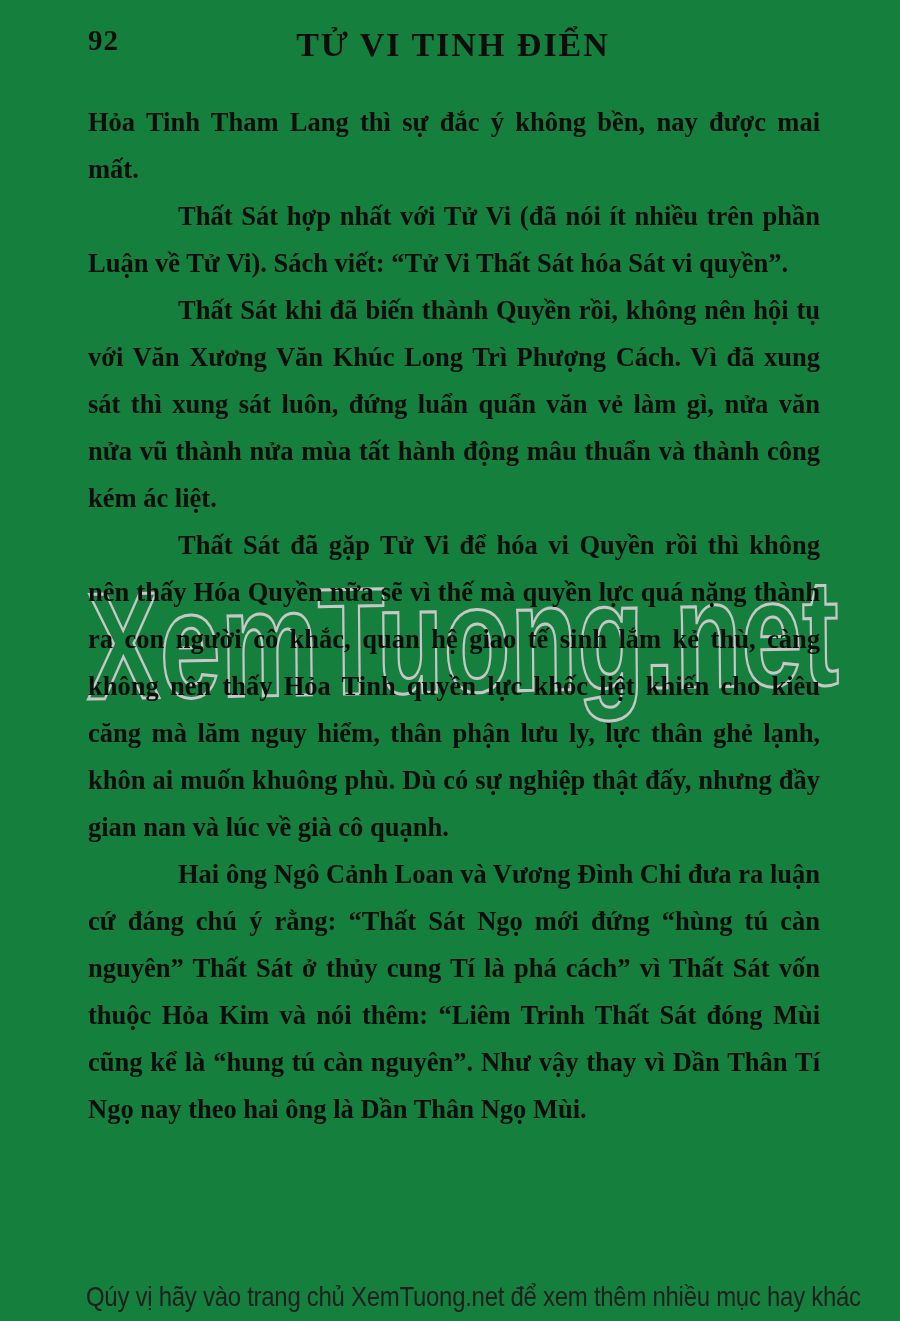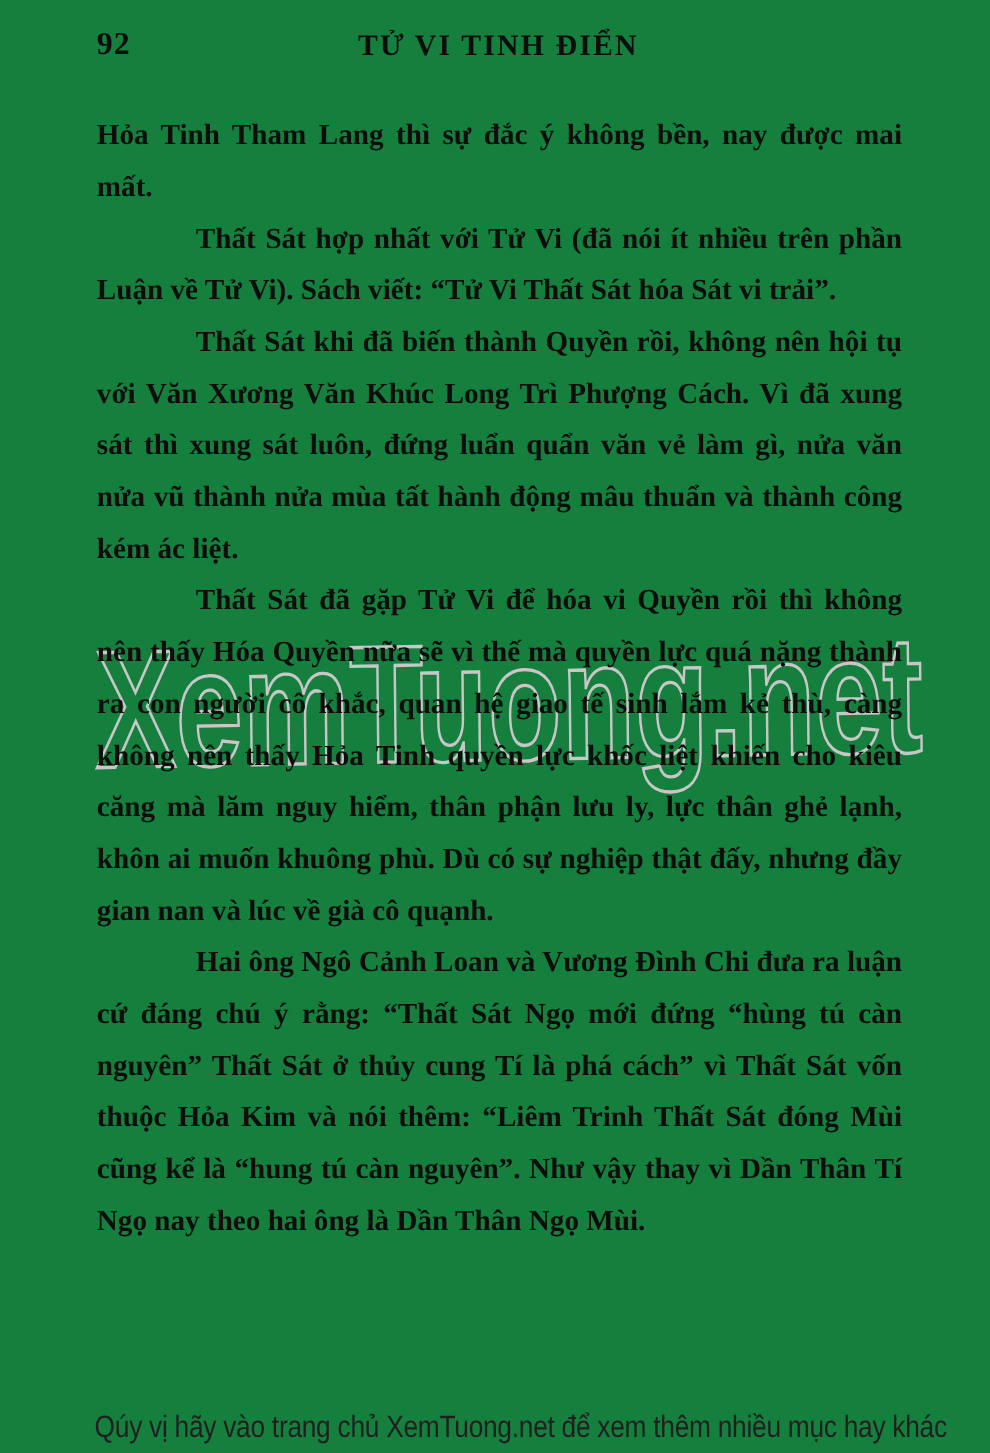--- a/index.html
+++ b/index.html
@@ -32,21 +32,21 @@
     font-size: 29px;
     font-weight: bold;
     letter-spacing: 1px;
   }
   .header-title {
     position: absolute;
     left: 0;
     right: 2px;
     top: 2px;
     text-align: center;
-    font-size: 27px;
+    font-size: 34px;
     font-weight: bold;
     letter-spacing: 2px;
   }
 
   
   .watermark {
     position: absolute;
     left: 86px;
     top: 570px;
     z-index: 1;
@@ -105,21 +105,21 @@
 
   <div class="header">
     <span class="page-number">92</span>
     <span class="header-title">TỬ VI TINH ĐIỂN</span>
   </div>
 
   <div class="watermark">XemTuong.net</div>
 
   <div class="body-text">
     <p class="no-indent">Hỏa Tinh Tham Lang thì sự đắc ý không bền, nay được mai mất.</p>
-    <p>Thất Sát hợp nhất với Tử Vi (đã nói ít nhiều trên phần Luận về Tử Vi). Sách viết: “Tử Vi Thất Sát hóa Sát vi trải”.</p>
+    <p>Thất Sát hợp nhất với Tử Vi (đã nói ít nhiều trên phần Luận về Tử Vi). Sách viết: “Tử Vi Thất Sát hóa Sát vi quyền”.</p>
     <p>Thất Sát khi đã biến thành Quyền rồi, không nên hội tụ với Văn Xương Văn Khúc Long Trì Phượng Cách. Vì đã xung sát thì xung sát luôn, đứng luẩn quẩn văn vẻ làm gì, nửa văn nửa vũ thành nửa mùa tất hành động mâu thuẩn và thành công kém ác liệt.</p>
     <p>Thất Sát đã gặp Tử Vi để hóa vi Quyền rồi thì không nên thấy Hóa Quyền nữa sẽ vì thế mà quyền lực quá nặng thành ra con người cô khắc, quan hệ giao tế sinh lắm kẻ thù, càng không nên thấy Hỏa Tinh quyền lực khốc liệt khiến cho kiêu căng mà lăm nguy hiểm, thân phận lưu ly, lực thân ghẻ lạnh, khôn ai muốn khuông phù. Dù có sự nghiệp thật đấy, nhưng đầy gian nan và lúc về già cô quạnh.</p>
     <p>Hai ông Ngô Cảnh Loan và Vương Đình Chi đưa ra luận cứ đáng chú ý rằng: “Thất Sát Ngọ mới đứng “hùng tú càn nguyên” Thất Sát ở thủy cung Tí là phá cách” vì Thất Sát vốn thuộc Hỏa Kim và nói thêm: “Liêm Trinh Thất Sát đóng Mùi cũng kể là “hung tú càn nguyên”. Như vậy thay vì Dần Thân Tí Ngọ nay theo hai ông là Dần Thân Ngọ Mùi.</p>
   </div>
 
   <div class="footer">Qúy vị hãy vào trang chủ XemTuong.net để xem thêm nhiều mục hay khác</div>
 
 </div>
 
 </body></html>

